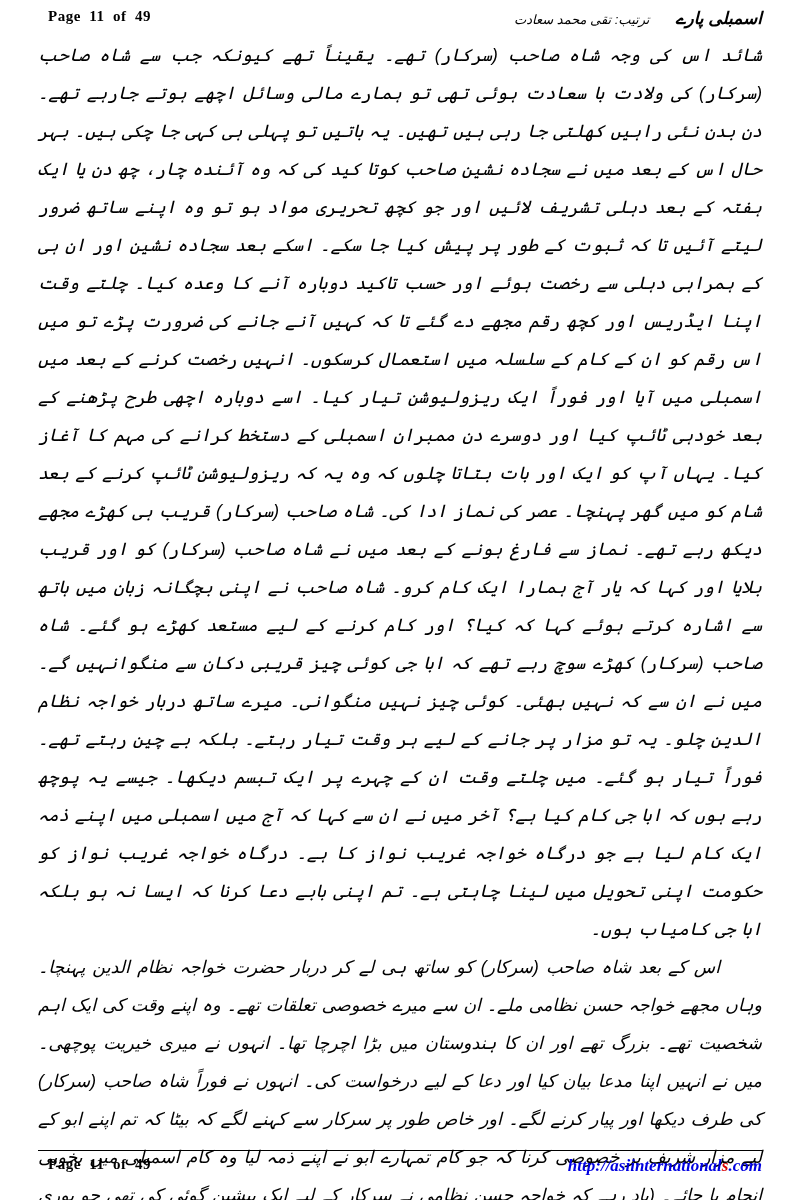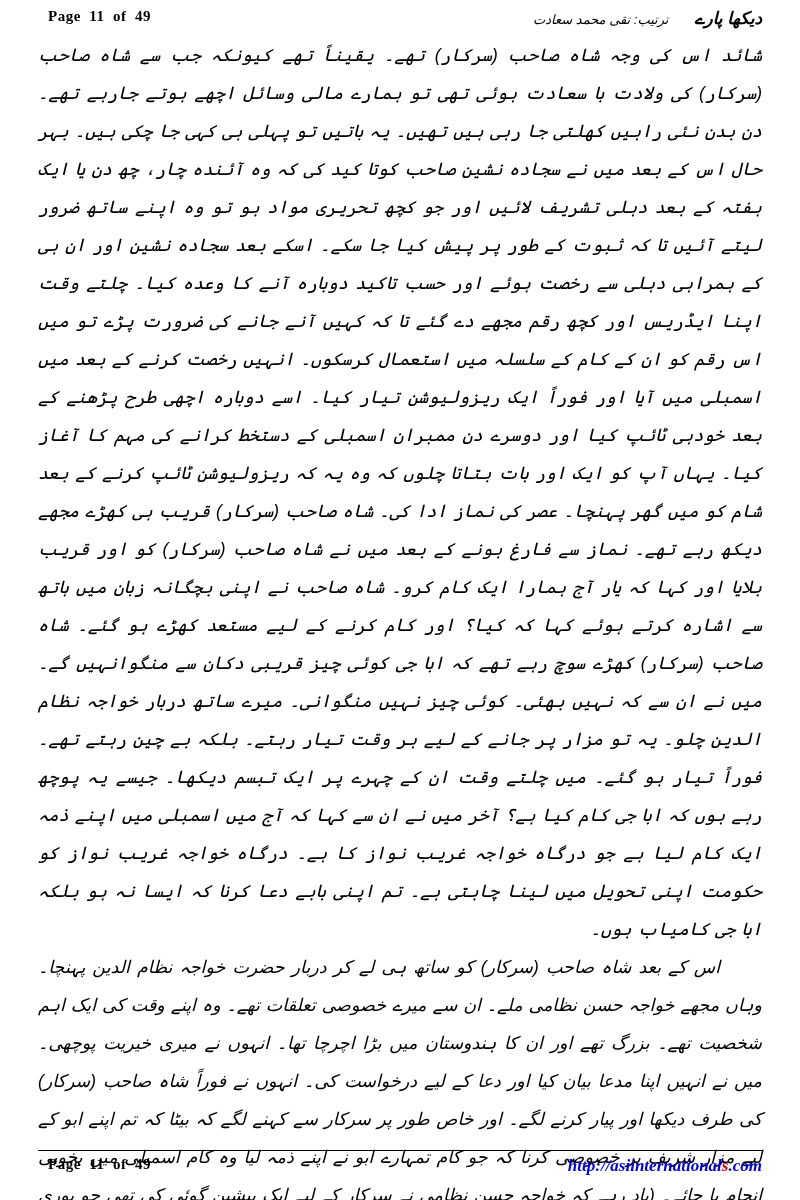--- a/index.html
+++ b/index.html
@@ -130,21 +130,21 @@
   }
 </style>
 </head>
 <body>
 
 <div class="page">
 
   <div class="page-header">
     <div class="header-page-num">Page  11  of  49</div>
     <div class="header-title-group">
-      <span class="header-book-title">دیکھا پارے</span>
+      <span class="header-book-title">اسمبلی پارے</span>
       <span class="header-compiler">ترتیب: تقی محمد سعادت</span>
     </div>
   </div>
 
   <div class="body-text">
     <p class="para">شائد اس کی وجہ شاہ صاحب (سرکار) تھے۔ یقیناً تھے کیونکہ جب سے شاہ صاحب (سرکار) کی ولادت با سعادت ہوئی تھی تو ہمارے مالی وسائل اچھے ہوتے جارہے تھے۔ دن بدن نئی راہیں کھلتی جا رہی ہیں تھیں۔ یہ باتیں تو پہلی ہی کہی جا چکی ہیں۔ بہر حال اس کے بعد میں نے سجادہ نشین صاحب کوتا کید کی کہ وہ آئندہ چار، چھ دن یا ایک ہفتہ کے بعد دہلی تشریف لائیں اور جو کچھ تحریری مواد ہو تو وہ اپنے ساتھ ضرور لیتے آئیں تا کہ ثبوت کے طور پر پیش کیا جا سکے۔ اسکے بعد سجادہ نشین اور ان ہی کے ہمراہی دہلی سے رخصت ہوئے اور حسب تاکید دوبارہ آنے کا وعدہ کیا۔ چلتے وقت اپنا ایڈریس اور کچھ رقم مجھے دے گئے تا کہ کہیں آنے جانے کی ضرورت پڑے تو میں اس رقم کو ان کے کام کے سلسلہ میں استعمال کرسکوں۔ انہیں رخصت کرنے کے بعد میں اسمبلی میں آیا اور فوراً ایک ریزولیوشن تیار کیا۔ اسے دوبارہ اچھی طرح پڑھنے کے بعد خودہی ٹائپ کیا اور دوسرے دن ممبران اسمبلی کے دستخط کرانے کی مہم کا آغاز کیا۔ یہاں آپ کو ایک اور بات بتاتا چلوں کہ وہ یہ کہ ریزولیوشن ٹائپ کرنے کے بعد شام کو میں گھر پہنچا۔ عصر کی نماز ادا کی۔ شاہ صاحب (سرکار) قریب ہی کھڑے مجھے دیکھ رہے تھے۔ نماز سے فارغ ہونے کے بعد میں نے شاہ صاحب (سرکار) کو اور قریب بلایا اور کہا کہ یار آج ہمارا ایک کام کرو۔ شاہ صاحب نے اپنی بچگانہ زبان میں ہاتھ سے اشارہ کرتے ہوئے کہا کہ کیا؟ اور کام کرنے کے لیے مستعد کھڑے ہو گئے۔ شاہ صاحب (سرکار) کھڑے سوچ رہے تھے کہ ابا جی کوئی چیز قریبی دکان سے منگوانہیں گے۔ میں نے ان سے کہ نہیں بھئی۔ کوئی چیز نہیں منگوانی۔ میرے ساتھ دربار خواجہ نظام الدین چلو۔ یہ تو مزار پر جانے کے لیے ہر وقت تیار رہتے۔ بلکہ بے چین رہتے تھے۔ فوراً تیار ہو گئے۔ میں چلتے وقت ان کے چہرے پر ایک تبسم دیکھا۔ جیسے یہ پوچھ رہے ہوں کہ ابا جی کام کیا ہے؟  آخر میں نے ان سے کہا کہ آج میں اسمبلی میں اپنے ذمہ ایک کام لیا ہے جو درگاہ خواجہ غریب نواز کا ہے۔ درگاہ خواجہ غریب نواز کو حکومت اپنی تحویل میں لینا چاہتی ہے۔ تم اپنی بابے دعا کرنا کہ ایسا نہ ہو بلکہ ابا جی کامیاب ہوں۔</p>
     <p class="para indented">اس کے بعد شاہ صاحب (سرکار) کو ساتھ ہی لے کر دربار حضرت خواجہ نظام الدین پہنچا۔ وہاں مجھے خواجہ حسن نظامی ملے۔ ان سے میرے خصوصی تعلقات تھے۔ وہ اپنے وقت کی ایک اہم شخصیت تھے۔ بزرگ تھے اور ان کا ہندوستان میں بڑا اچرچا تھا۔ انہوں نے میری خیریت پوچھی۔ میں نے انہیں اپنا مدعا بیان کیا اور دعا کے لیے درخواست کی۔ انہوں نے فوراً شاہ صاحب (سرکار) کی طرف دیکھا اور پیار کرنے لگے۔  اور خاص طور پر سرکار سے کہنے لگے کہ بیٹا کہ تم اپنے ابو کے لیے مزار شریف پر خصوصی کرنا کہ جو کام تمہارے ابو نے اپنے ذمہ لیا وہ کام اسمبلی میں بخوبی انجام پا جائے۔ (یاد رہے کہ خواجہ حسن نظامی نے سرکار کے لیے ایک پیشین گوئی کی تھی جو پوری ہو چکی، آئندہ کسی قسط میں پیش کی جائے گی) اسکے بعد ہم مزار شریف پر حاضری دی اور دعا کی۔ نماز مغرب ہم نے وہیں خواجہ حسن نظامی کے ساتھ ادا کی اور اجازت لے کر واپس گھر آ گئے۔</p>
 
   </div>
 

